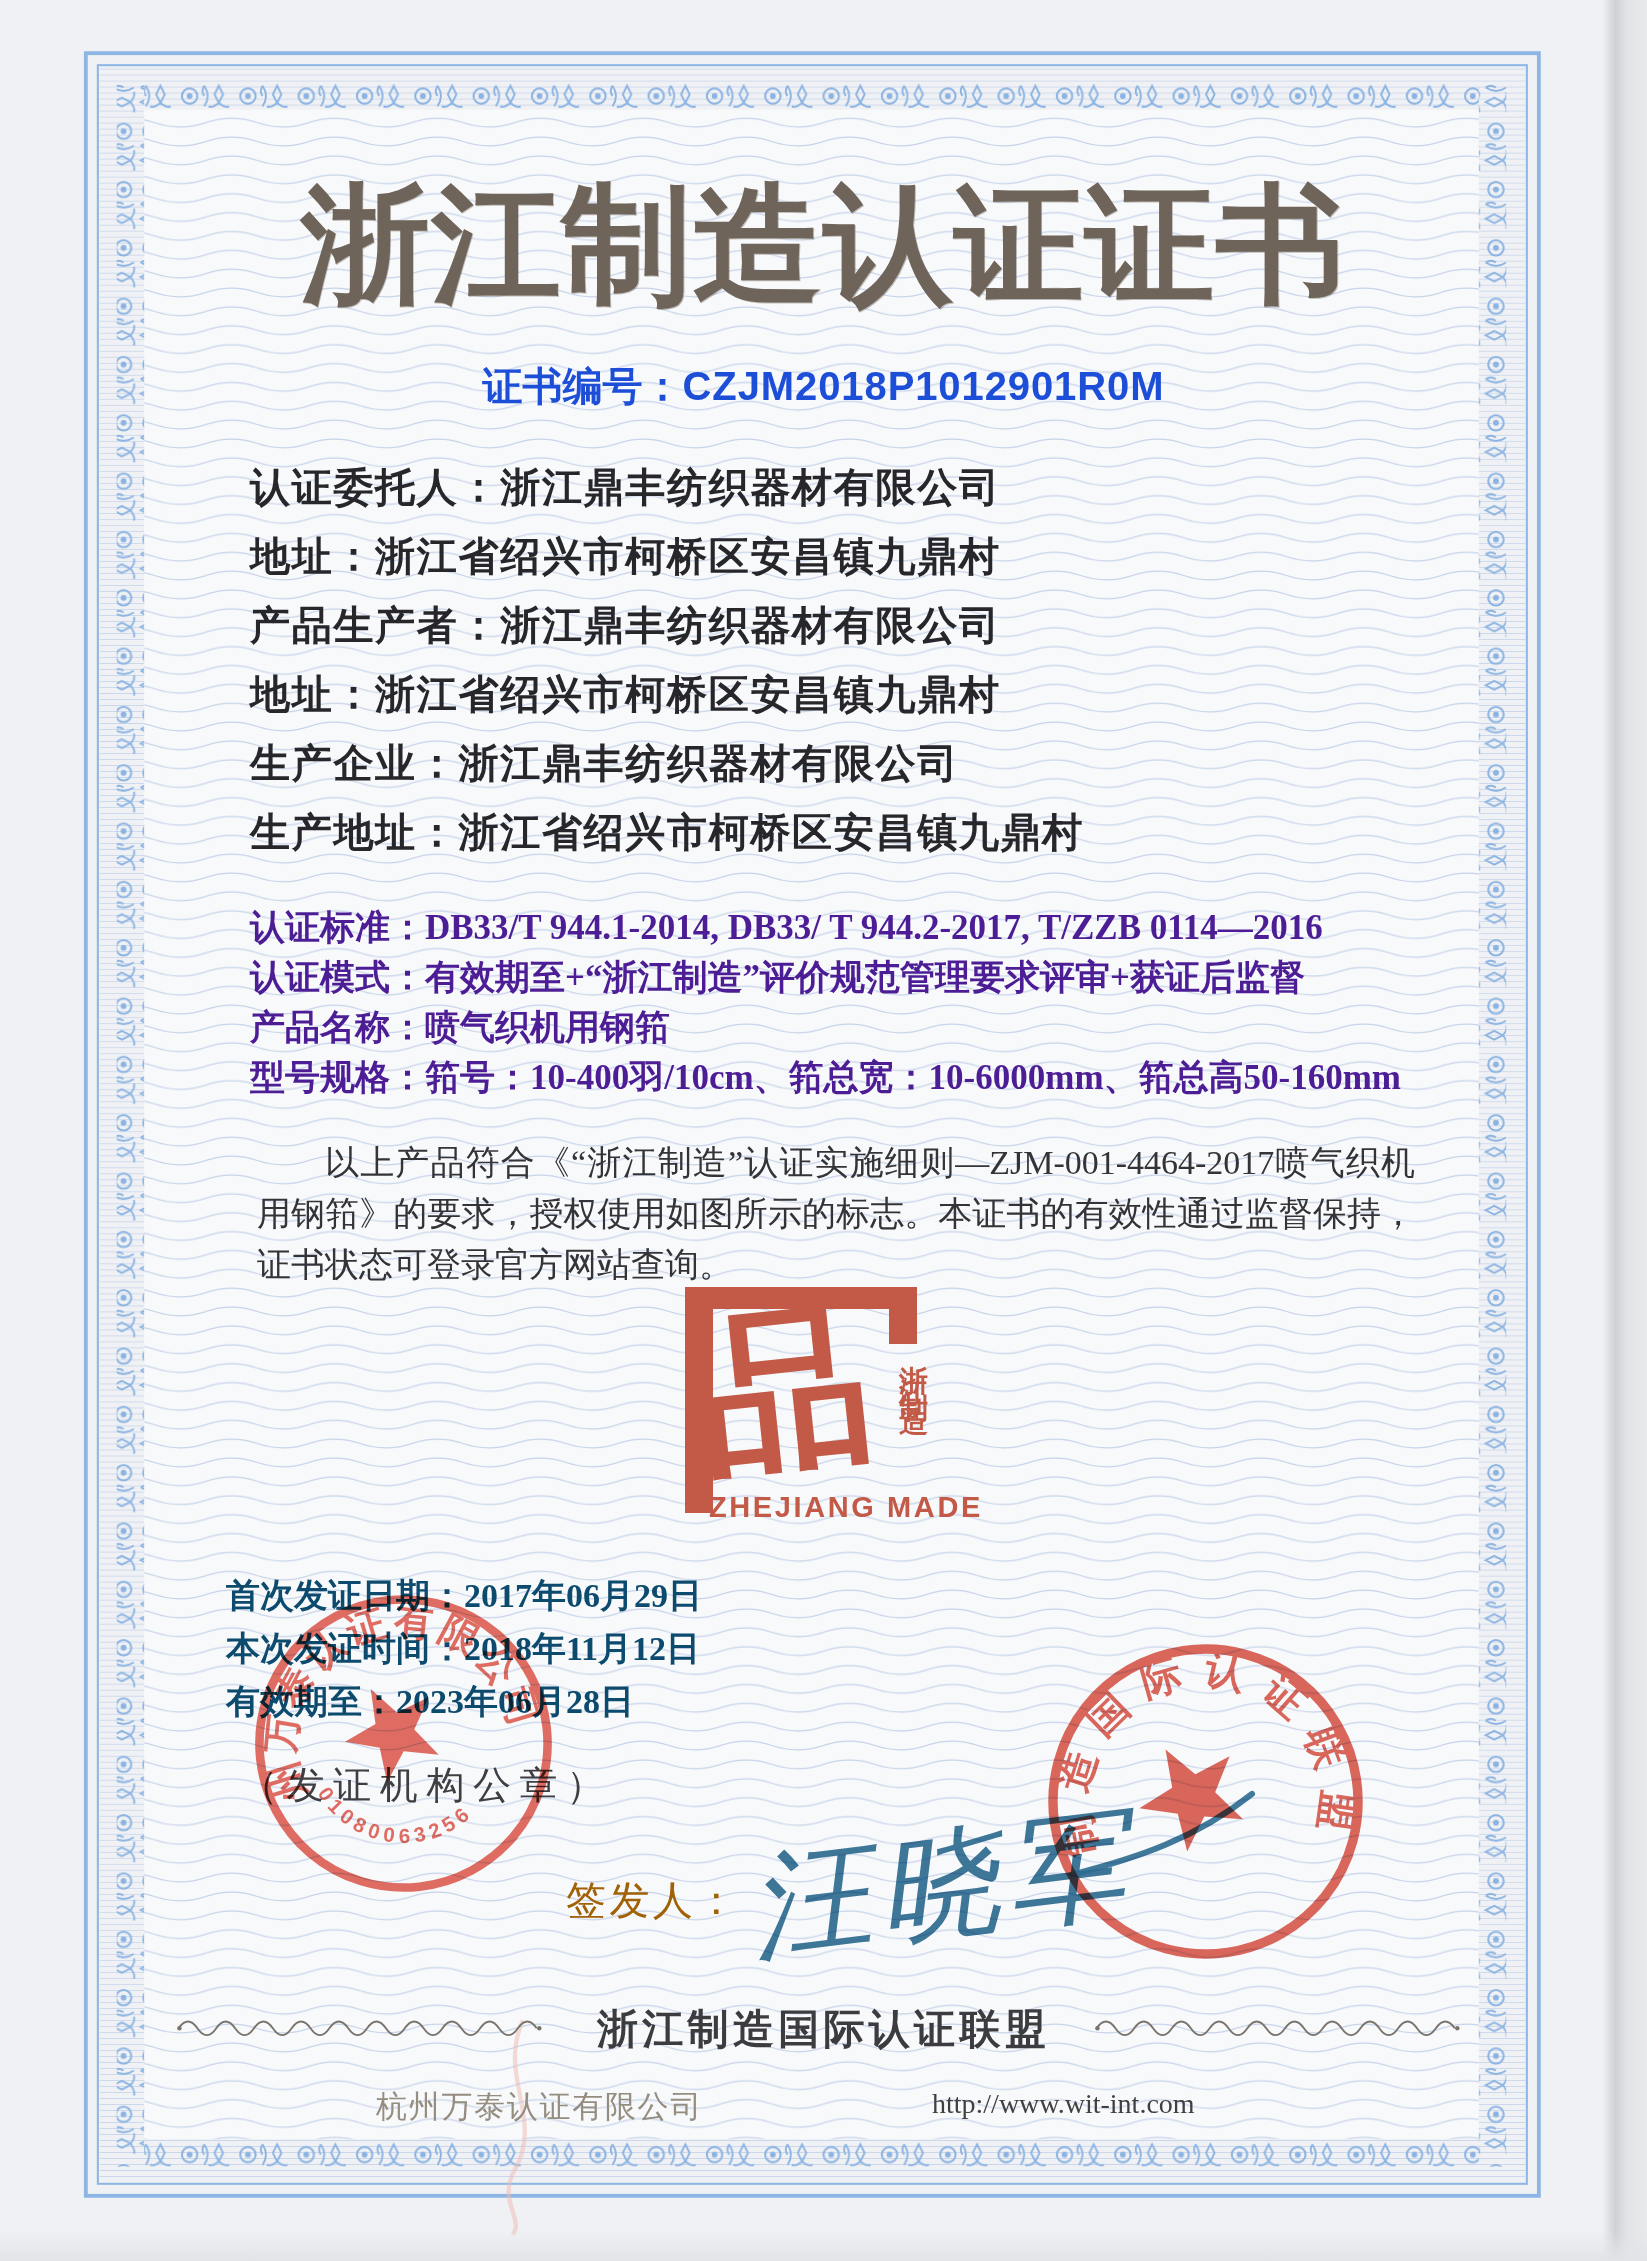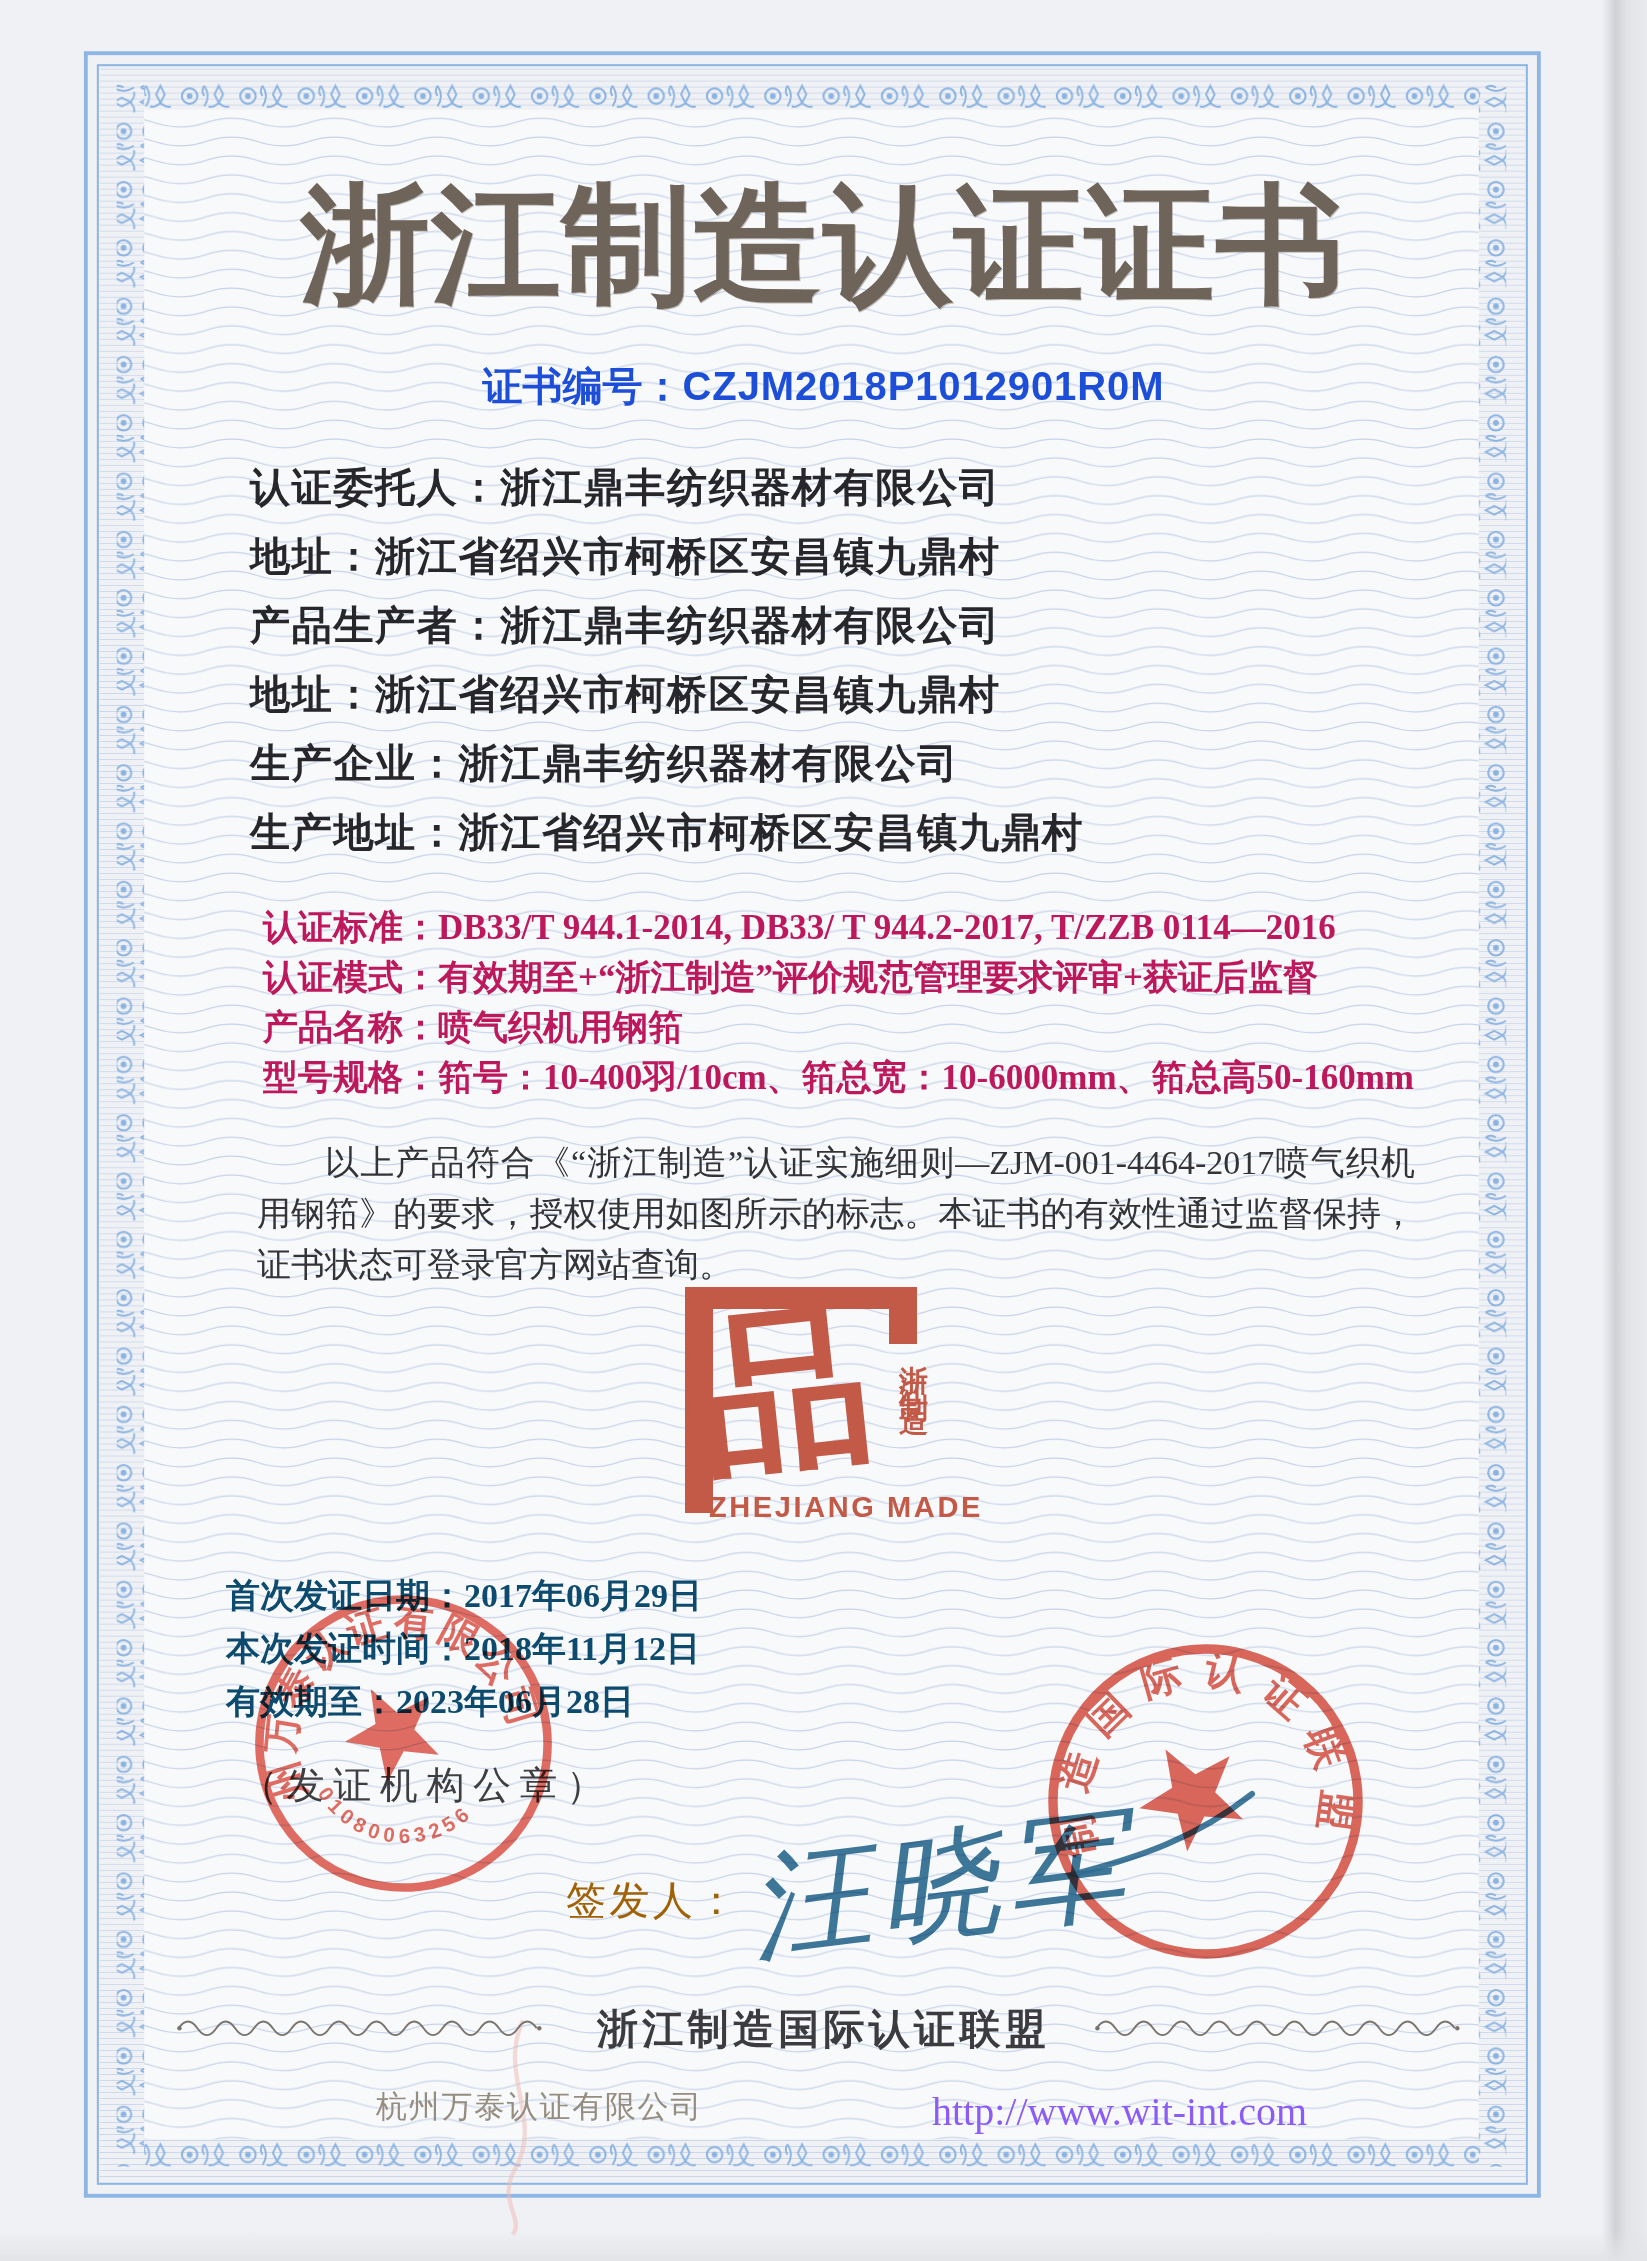--- a/index.html
+++ b/index.html
@@ -12,21 +12,21 @@
          font-family:"Liberation Serif","DejaVu Serif",serif;font-weight:700;
          font-size:129px;line-height:180px;letter-spacing:1.7px;color:#6f6459;
          text-shadow:0.9px 0.9px 0 rgba(90,80,70,.35);}
   .certnum{left:0;top:359px;width:1647px;text-align:center;font-size:40px;font-weight:700;color:#1d4ed8;}
   .certnum .code{letter-spacing:0.9px;}
 
   .fields{left:250px;top:453px;}
   .fields .line{height:69px;line-height:69px;font-size:40px;font-weight:700;color:#26262b;letter-spacing:1.7px;}
 
   .specs{left:250px;top:902px;}
-  .specs .line{height:50px;line-height:50px;font-size:35px;color:#be185d;margin-left:13px;}
+  .specs .line{height:50px;line-height:50px;font-size:35px;color:#4c1d95;}
   .specs .lbl{font-weight:700;}
   .specs .val{font-family:"Liberation Serif","DejaVu Serif",serif;font-weight:600;}
 
   .statement{left:250px;top:1137px;width:1158px;font-family:"Liberation Serif","DejaVu Serif",serif;
              font-size:34px;line-height:51px;color:#333338;text-align:justify;text-indent:2em;margin-left:7px;}
 
   .logo{left:685px;top:1287px;width:242px;height:233px;}
   .logo .bar{position:absolute;background:#c25a47;}
   .logo .glyph{position:absolute;left:13.7px;top:12px;font-size:172px;line-height:184px;
                font-family:"Liberation Serif","DejaVu Serif",serif;font-weight:700;color:#c25a47;
@@ -45,21 +45,21 @@
   .signer{left:566px;top:1873px;font-size:40px;color:#a16207;letter-spacing:3.4px;}
   .signature{left:736px;top:1772px;mix-blend-mode:multiply;}
 
   .stamp{mix-blend-mode:multiply;}
 
   .alliance{left:0;top:2002px;width:1647px;text-align:center;font-size:41px;font-weight:700;
             letter-spacing:4.3px;color:#3c3c40;}
   .flourish{top:2018px;}
   .footer-left{left:376px;top:2086px;font-size:31px;color:#958d80;letter-spacing:1.7px;
                font-family:"Liberation Serif","DejaVu Serif",serif;}
-  .footer-right{left:932px;top:2088px;font-size:40px;color:#8b5cf6;
+  .footer-right{left:932px;top:2088px;font-size:28px;color:#404040;
                 font-family:"Liberation Serif","DejaVu Serif",serif;}
 
   .scan-edge{left:1602px;top:0;width:45px;height:2261px;
              background:linear-gradient(to right, rgba(208,210,214,0) 0%, #cfd1d6 30%, #e2e3e6 55%, #e9eaec 100%);}
   .scan-bottom{left:0;top:2230px;width:1647px;height:31px;
              background:linear-gradient(to bottom, rgba(222,223,226,0), #e3e4e7);}
 </style>
 </head>
 <body>
 

